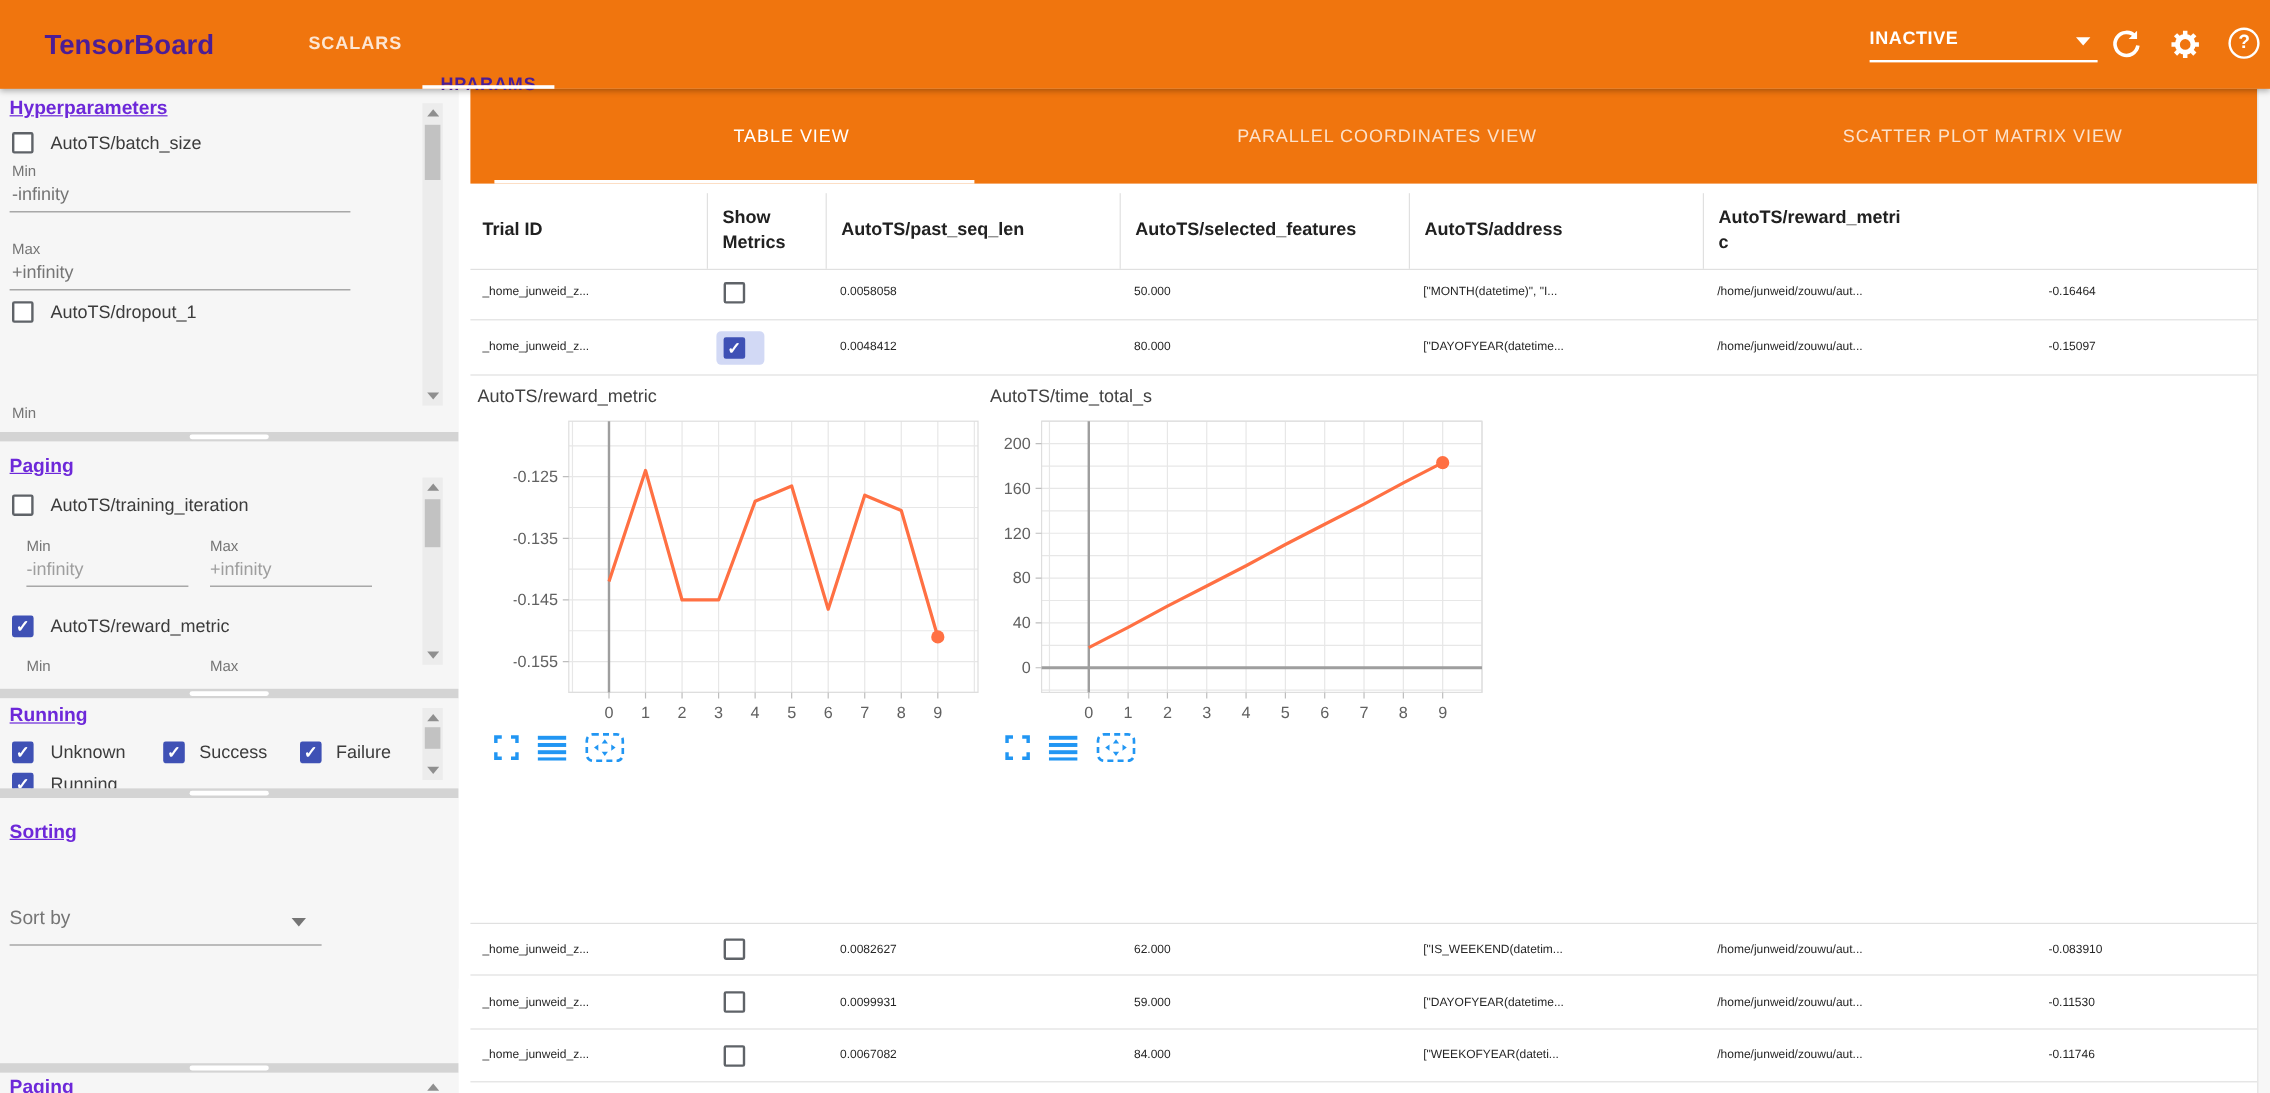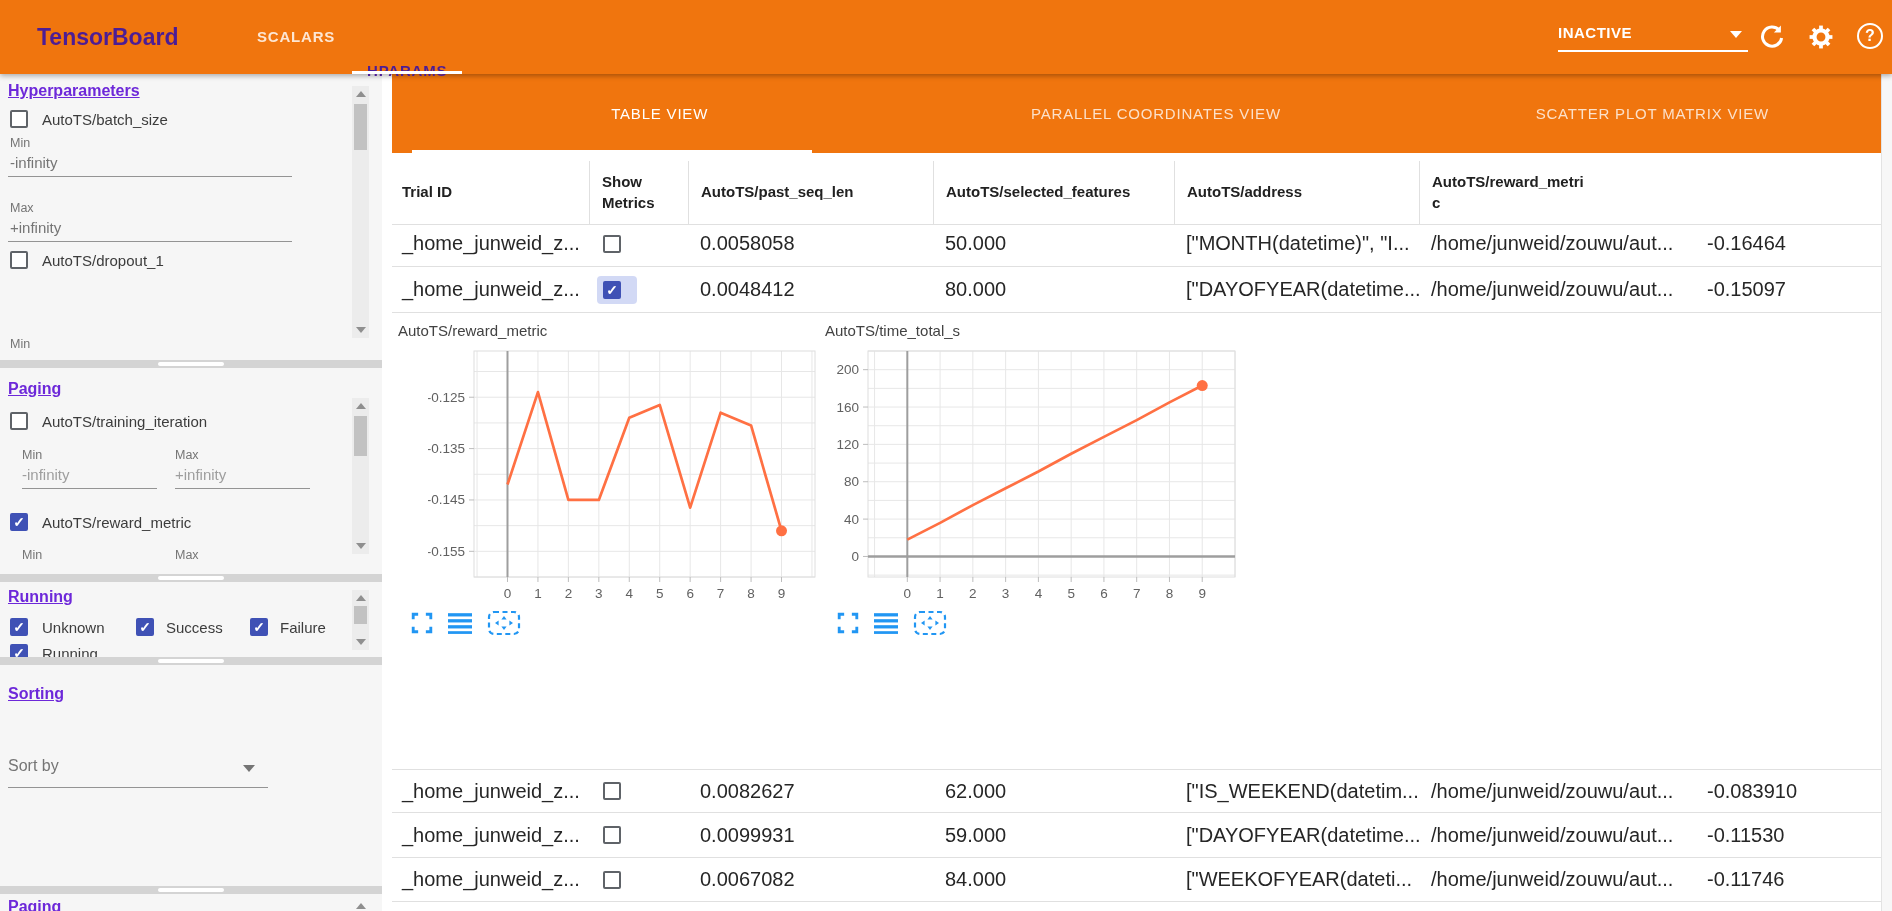--- a/index.html
+++ b/index.html
@@ -73,21 +73,21 @@
   .thead { position:absolute; left:0; top:87px; width:1489px; height:64px; border-bottom:1px solid #e0e0e0; }
   .th { display:flex; align-items:center; padding-left:12px; font-size:15px; font-weight:bold;
     color:#212121; border-left:1px solid #e0e0e0; line-height:1.35; }
   .th:first-child { border-left:none; padding-left:10px; }
   .th .wrap5 { width:196px; word-break:break-all; }
   .th .wrap7 { width:152px; word-break:break-all; }
 
   .rows-top { position:absolute; left:0; top:147px; width:1489px; }
   .rows-bottom { position:absolute; left:0; top:695px; width:1489px; border-top:1px solid #e0e0e0; }
   .trow { height:46px; border-bottom:1px solid #e0e0e0; }
-  .td { display:flex; align-items:center; padding-left:12px; font-size:20px; color:#262626;
+  .td { display:flex; align-items:center; padding-left:12px; font-size:10px; color:#262626;
     white-space:nowrap; overflow:hidden; position:relative; }
   .td:first-child { padding-left:10px; }
   .td .cb { position:relative; margin-left:2px; }
   .ripple { position:absolute; left:8px; top:9px; width:40px; height:28px;
     background:#b4c0ee; opacity:.6; border-radius:4px; }
 
   
   .charts { position:absolute; left:0; top:240px; width:1489px; height:327px; }
   .chart-title { position:absolute; font-size:15px; color:#424242; }
   .chart-svg { position:absolute; }

